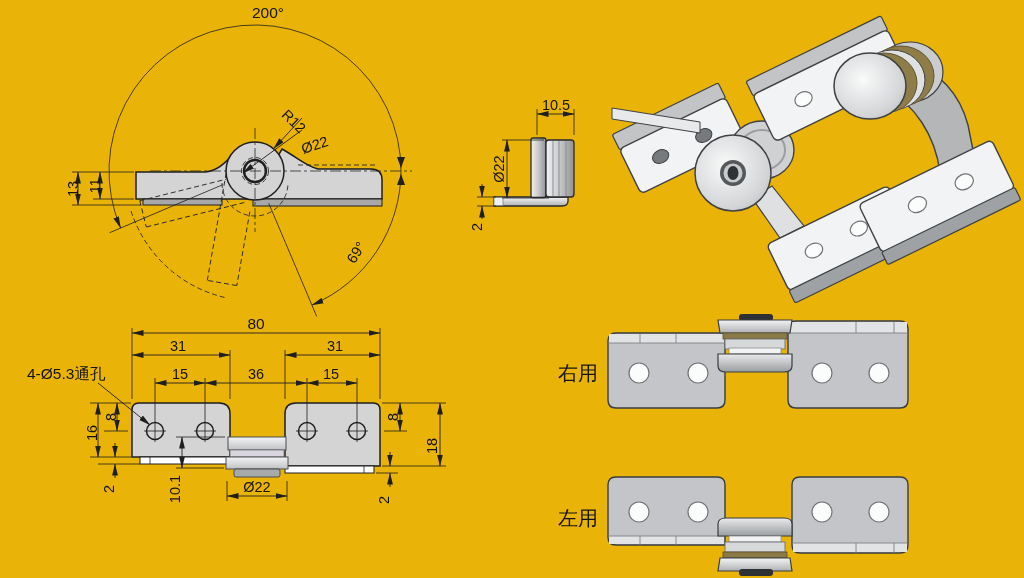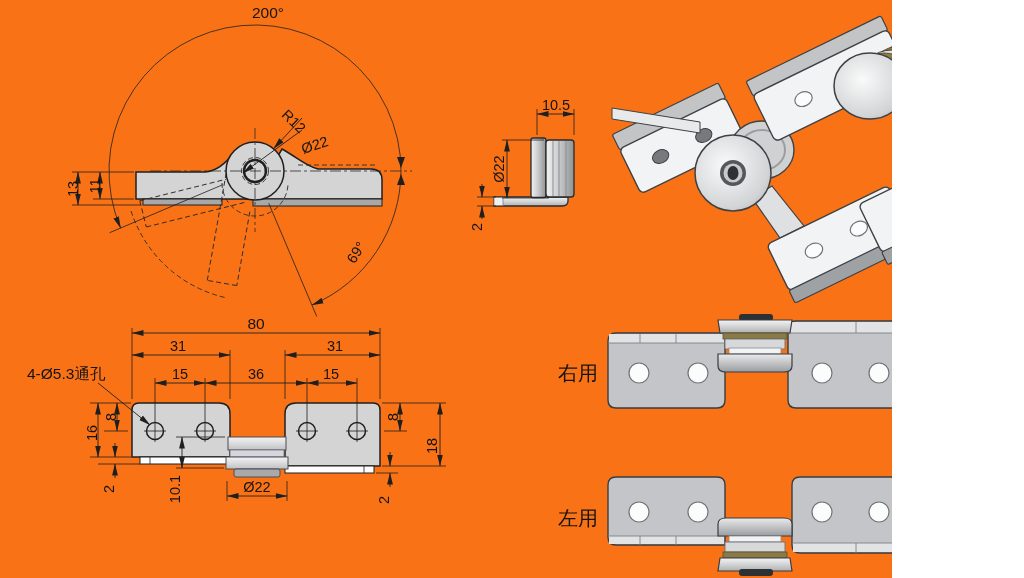--- a/index.html
+++ b/index.html
@@ -1,16 +1,16 @@
 <!DOCTYPE html>
 <html><head>
 <meta charset="utf-8">
 <style>
   html,body{margin:0;padding:0;background:#ffffff;}
-  .stage{position:relative;width:892px;height:578px;background:#f97316;overflow:hidden;
+  .stage{position:relative;width:1024px;height:578px;background:#eab308;overflow:hidden;
          font-family:"Liberation Sans", sans-serif;text-decoration:underline;}
   svg{display:block;}
   text{fill:#141414;font-family:"Liberation Sans", sans-serif;}
   .t-dim{font-size:14.5px;}
   .t-big{font-size:15.5px;}
   .t-cjk{font-size:20px;}
   .ln{stroke:#1f1f1f;stroke-width:1.5;fill:none;}
   .ln-bold{stroke:#1f1f1f;stroke-width:2.4;fill:none;}
   .thin{stroke:#1f1f1f;stroke-width:0.8;fill:none;}
   .dim{stroke:#1f1f1f;stroke-width:0.9;fill:none;}

